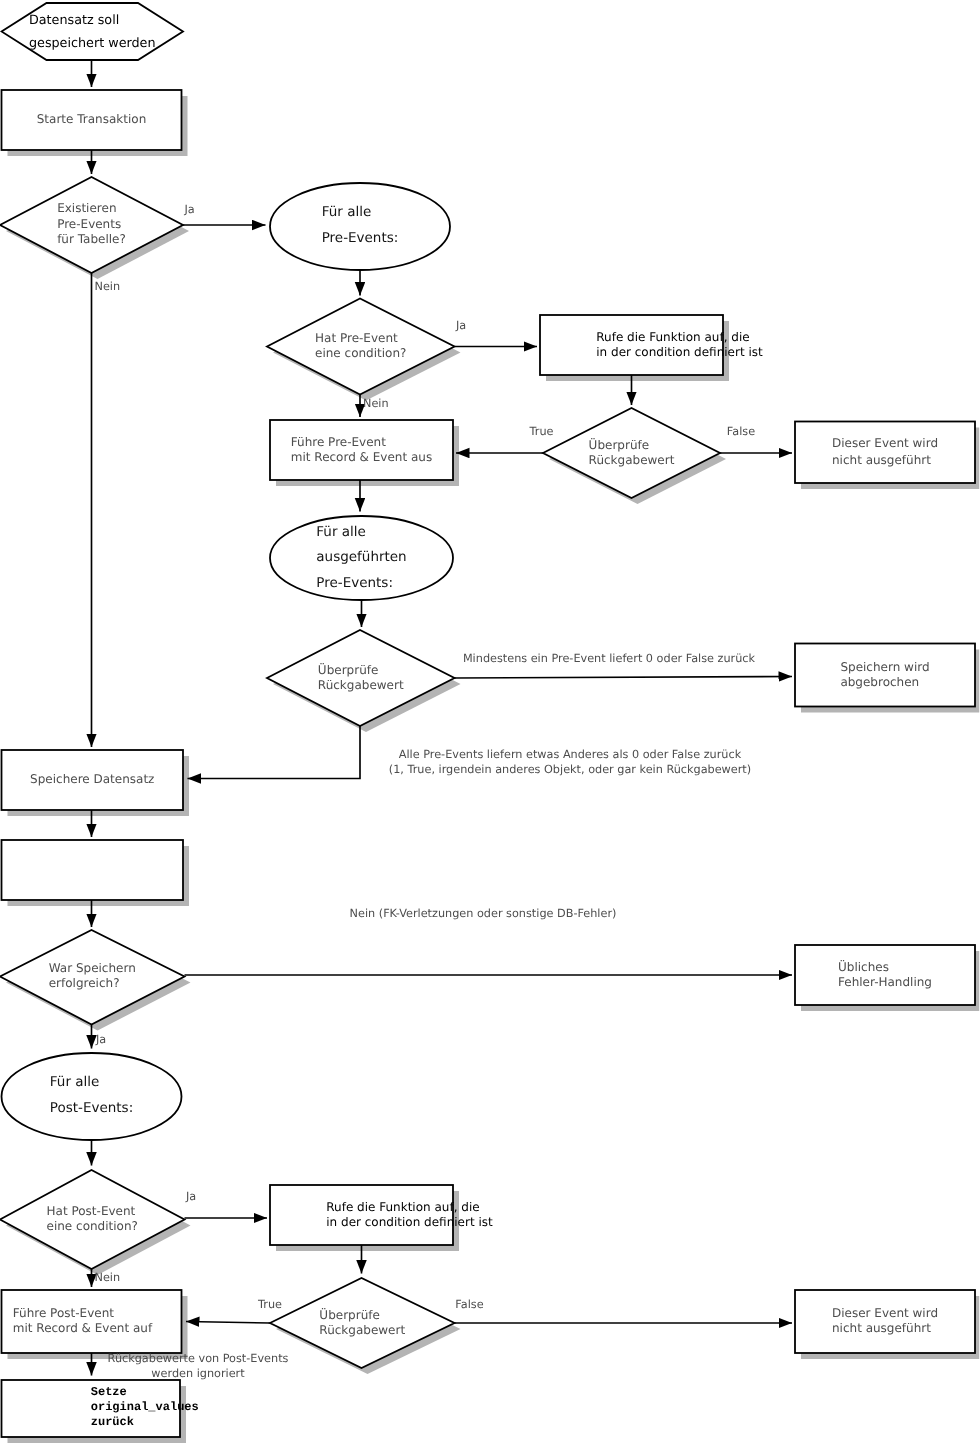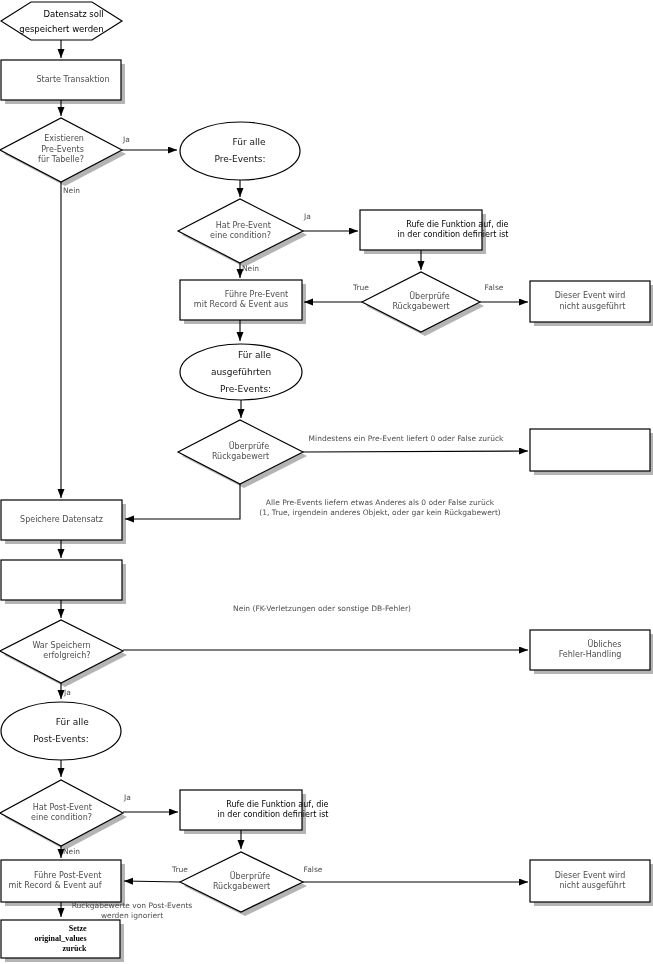--- a/index.html
+++ b/index.html
@@ -3,26 +3,26 @@
 <meta charset="utf-8">
 <style>
   html,body{margin:0;padding:0;background:#fff;}
   .canvas{position:relative;width:653px;height:964px;background:#fff;overflow:hidden;
           font-family:"DejaVu Sans","Liberation Sans",sans-serif;}
   svg{position:absolute;left:0;top:0;}
   .shape{fill:#fff;stroke:#000;stroke-width:1.2;}
   .shadow{fill:#b4b4b4;stroke:none;}
   .edge{fill:none;stroke:#000;stroke-width:1.1;}
   .lbl{position:absolute;display:flex;align-items:center;justify-content:center;
-       text-align:right;white-space:pre-line;color:#4d4d4d;font-size:8px;line-height:10.5px;}
+       text-align:left;white-space:pre-line;color:#4d4d4d;font-size:8px;line-height:10.5px;}
   .lbl.black{color:#000;padding-left:32px;}
   .ellipse-lbl{font-size:9px;line-height:17px;color:#141414;}
   .hex-lbl{font-size:8.5px;line-height:15px;color:#000;}
-  .setze-lbl{font-family:Liberation Serif, serif;font-weight:bold;color:#000;
-             font-size:8px;line-height:10px;}
+  .setze-lbl{font-family:Liberation Mono, monospace;font-weight:bold;color:#000;
+             font-size:8px;line-height:10px;padding-left:36px;}
   .edge-lbl{position:absolute;color:#4d4d4d;font-size:7.5px;line-height:9.5px;white-space:pre-line;}
   .edge-lbl.center{text-align:center;}
 </style>
 </head>
 <body>
 
 <div class="canvas">
 
   <svg width="653" height="964" viewBox="0 0 653 964">
     <defs>
@@ -101,41 +101,43 @@
       <path class="edge" marker-end="url(#ah)" d="M61,846 L61,858"></path>
       <path class="edge" marker-end="url(#ah)" d="M241,830 L241,849"></path>
       <path class="edge" marker-end="url(#ah)" d="M180,882 L124,881"></path>
       <path class="edge" marker-end="url(#ah)" d="M303,882 L528,882"></path>
       <path class="edge" marker-end="url(#ah)" d="M61,902 L61,917"></path>
     </g>
   </svg>
 
   <div class="lbl hex-lbl" style="left:1px;top:3px;width:121px;height:37px;">Datensatz soll
 gespeichert werden</div>
-  <div class="lbl" style="left:1px;top:60px;width:120px;height:40px;padding-left:12px;">Starte Transaktion</div>
+  <div class="lbl" style="left:1px;top:60px;width:120px;height:40px;">Starte Transaktion</div>
   <div class="lbl" style="left:0;top:119px;width:122px;height:62px;">Existieren
 Pre-Events
 für Tabelle?</div>
   <div class="lbl ellipse-lbl" style="left:180px;top:123px;width:120px;height:56px;">Für alle
 Pre-Events:</div>
   <div class="lbl" style="left:178px;top:200px;width:125px;height:62px;">Hat Pre-Event
 eine condition?</div>
   <div class="lbl black" style="left:360px;top:210px;width:122px;height:40px;">Rufe die Funktion auf, die
 in der condition definiert ist</div>
   <div class="lbl" style="left:362px;top:273px;width:118px;height:58px;">Überprüfe
 Rückgabewert</div>
   <div class="lbl" style="left:530px;top:281px;width:120px;height:41px;">Dieser Event wird
 nicht ausgeführt</div>
   <div class="lbl" style="left:180px;top:280px;width:122px;height:40px;">Führe Pre-Event
 mit Record &amp; Event aus</div>
   <div class="lbl ellipse-lbl" style="left:180px;top:346px;width:122px;height:53px;">Für alle
 ausgeführten
 Pre-Events:</div>
   <div class="lbl" style="left:178px;top:421px;width:125px;height:62px;">Überprüfe
 Rückgabewert</div>
+  <div class="lbl" style="left:530px;top:429px;width:120px;height:42px;">Speichern wird
+abgebrochen</div>
   <div class="lbl" style="left:1px;top:500px;width:121px;height:40px;">Speichere Datensatz</div>
   <div class="lbl" style="left:0;top:621px;width:123px;height:60px;">War Speichern
 erfolgreich?</div>
   <div class="lbl" style="left:530px;top:630px;width:120px;height:40px;">Übliches
 Fehler-Handling</div>
   <div class="lbl ellipse-lbl" style="left:1px;top:703px;width:120px;height:56px;">Für alle
 Post-Events:</div>
   <div class="lbl" style="left:0;top:781px;width:123px;height:64px;">Hat Post-Event
 eine condition?</div>
   <div class="lbl black" style="left:180px;top:790px;width:122px;height:40px;">Rufe die Funktion auf, die

